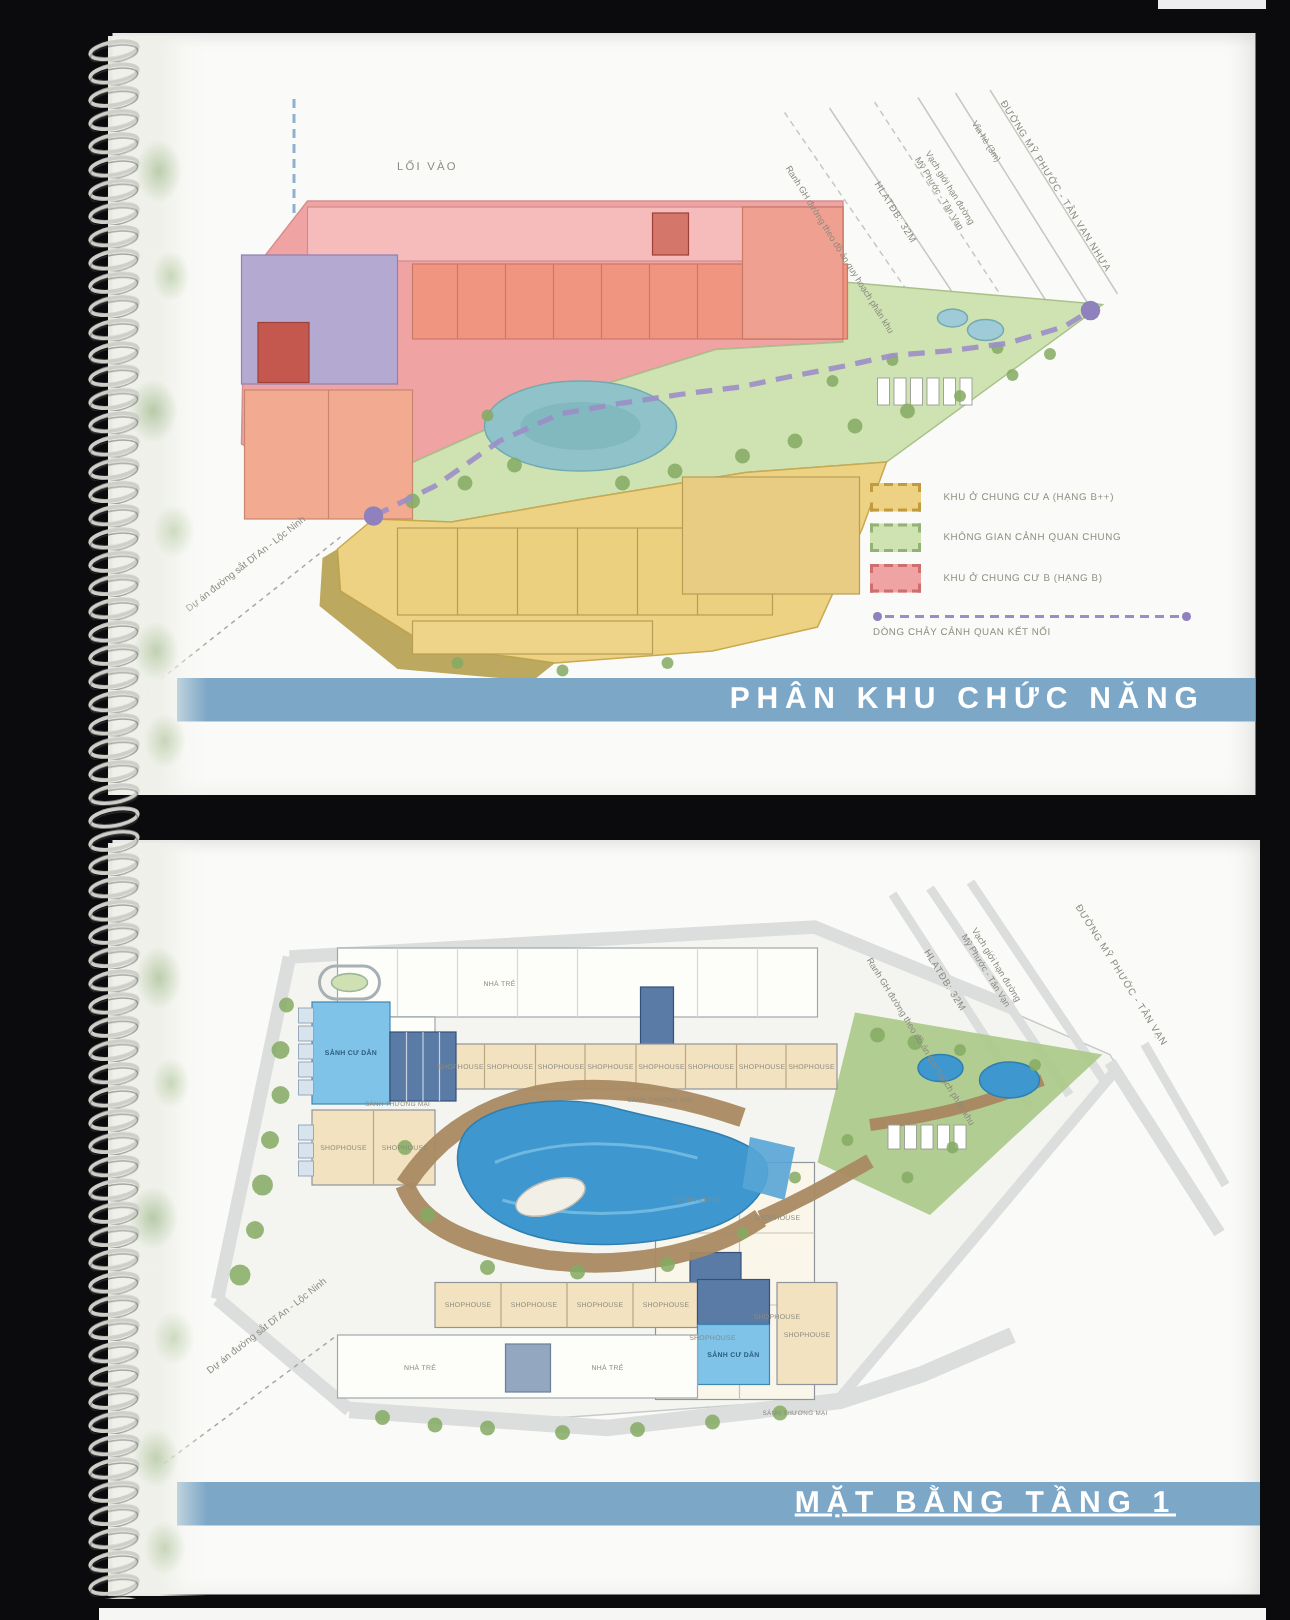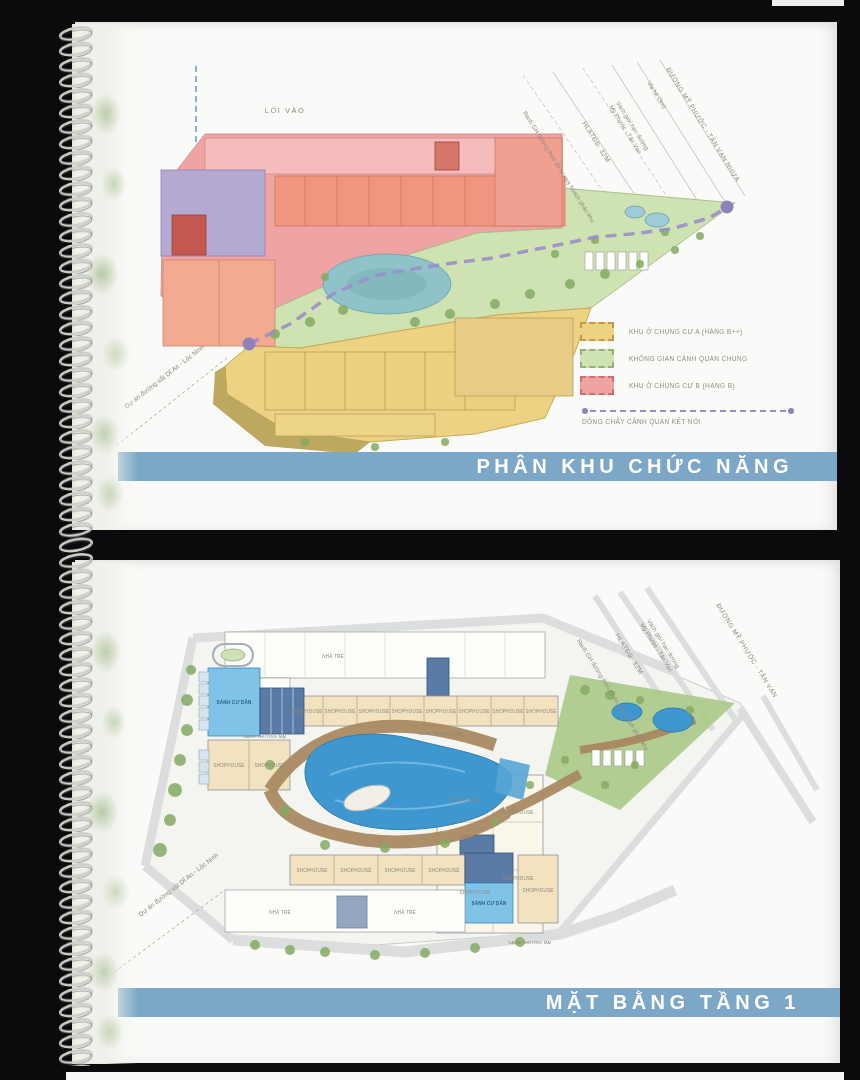--- a/index.html
+++ b/index.html
@@ -15,23 +15,23 @@
   }
   #page1{top:22px;height:508px;}
   #page2{top:560px;height:503px;width:765px;}
   .plan-svg{position:absolute;left:0;top:0;}
   .title-bar{
     position:absolute;left:43px;height:29px;background:var(--title_bar,#7da7c7);
     color:var(--title_text,#fff);font-weight:bold;font-size:20px;letter-spacing:4.5px;
     line-height:29px;text-align:right;white-space:nowrap;
   }
   #page1 .title-bar{top:430px;width:719px;padding-right:0;}
-  #page1 .title-bar span{padding-right:44px;display:inline-block;}
+  #page1 .title-bar span{padding-right:34px;display:inline-block;}
   #page2 .title-bar{top:428px;width:722px;}
-  #page2 .title-bar span{padding-right:40px;display:inline-block;}
+  #page2 .title-bar span{padding-right:56px;display:inline-block;text-decoration:underline;}
   .map-label{position:absolute;color:var(--label,#8b8b80);white-space:nowrap;}
   .rot58{transform:rotate(58deg);transform-origin:left top;}
   .rotm38{transform:rotate(-38deg);transform-origin:left top;}
   .wrap{white-space:normal;line-height:1.25;}
   .bld-label{
     position:absolute;font-size:4.6px;color:#8b8b80;white-space:nowrap;
     transform:translate(-50%,-50%);letter-spacing:.2px;
   }
   .bld-label.on-blue{color:#2c5d7e;font-weight:bold;}
   

